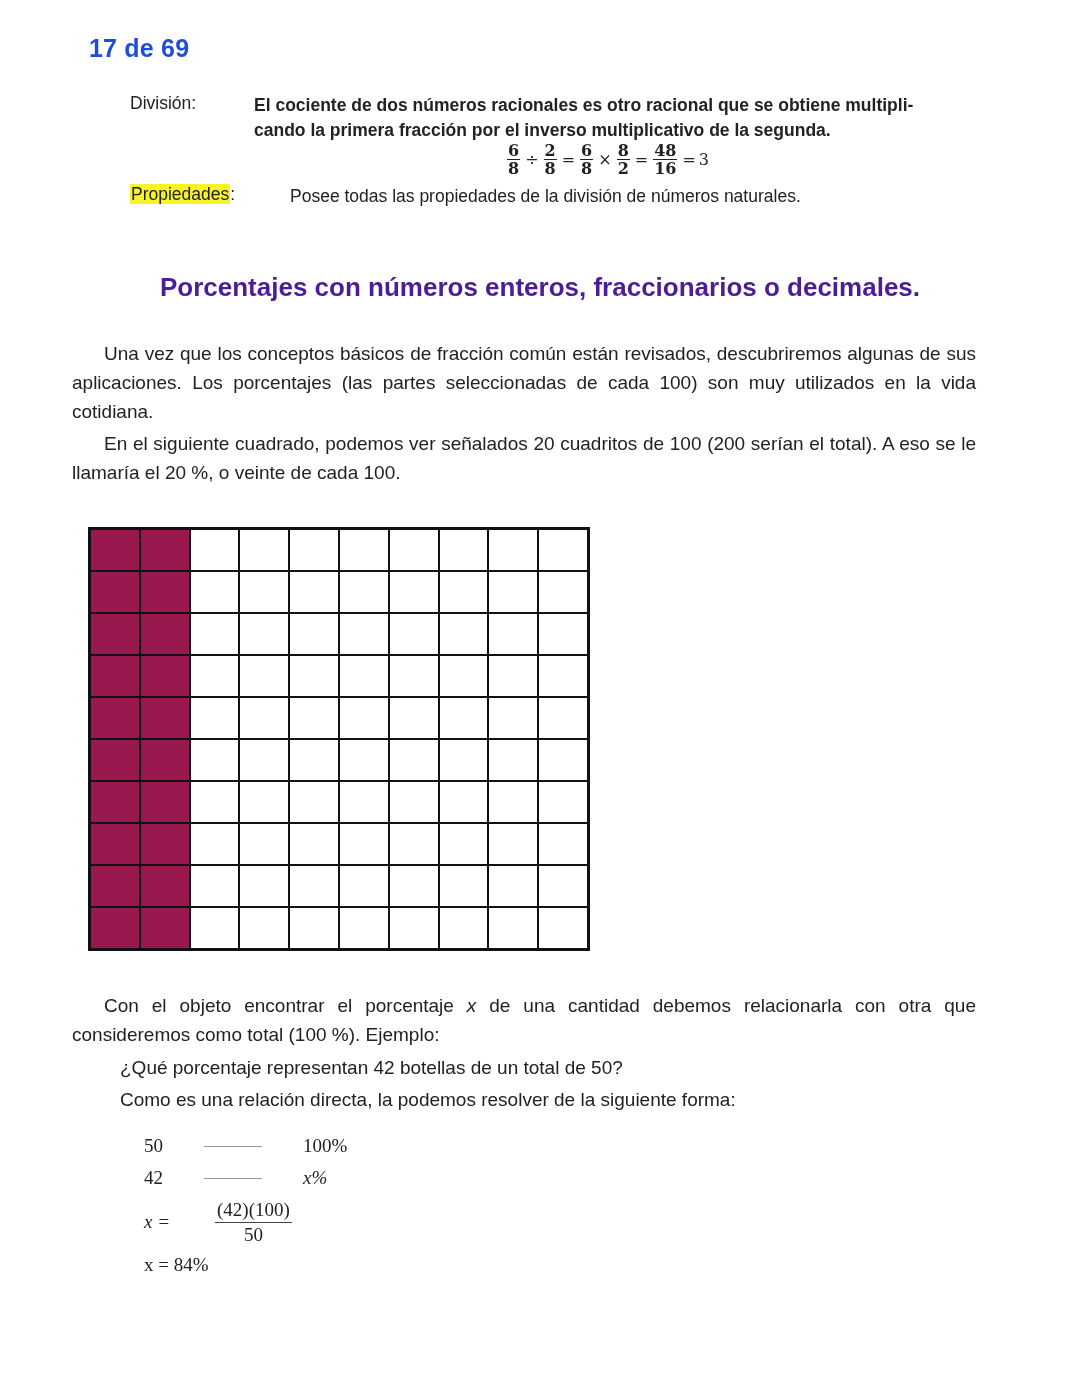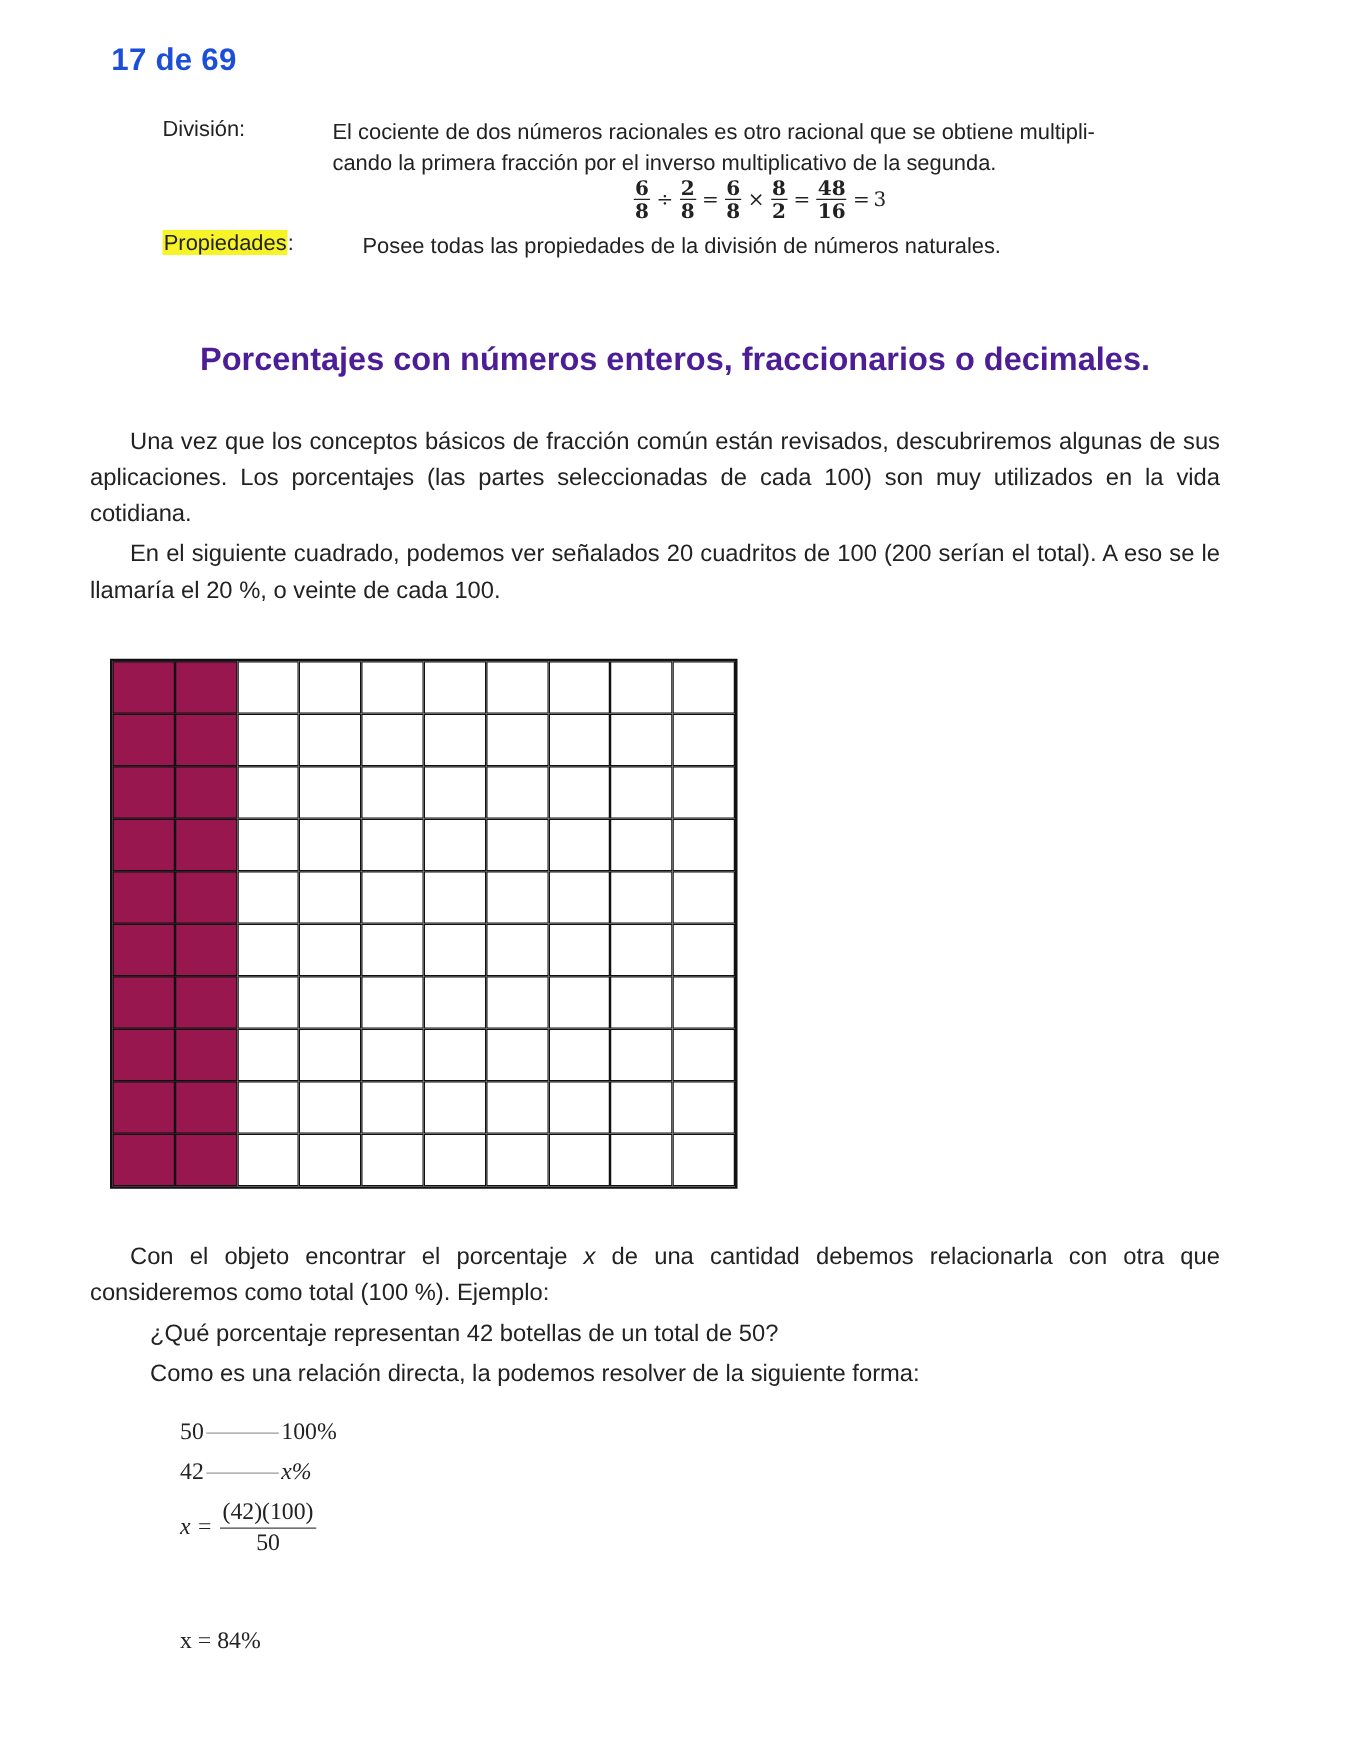--- a/index.html
+++ b/index.html
@@ -17,33 +17,33 @@
   .op { margin:0 3px; }
   .section-title { left:0; width:1080px; top:272px; text-align:center; font-size:26px; font-weight:bold; color:#4c1d95; }
   .para { left:72px; width:904px; font-size:19px; line-height:29px; color:#222; text-align:justify; }
   .indent { text-indent:32px; }
   .grid { left:88px; top:527px; width:502px; height:424px; display:grid;
           grid-template-columns:repeat(10, 1fr); grid-template-rows:repeat(10, 1fr);
           border:2px solid #111; box-sizing:border-box; }
   .cell { border:1px solid #111; box-sizing:border-box; background:#fff; }
   .cell.filled { background:#98174e; }
   .eq { font-family:"Liberation Serif", "DejaVu Serif", serif; font-size:19px; color:#222; }
-  .proportion-row { display:flex; align-items:center; }
+  .proportion-row { display:flex; align-items:center;gap:39px; }
   .dash-line { display:inline-block; height:1px; background:#9a9a9a; width:58px; margin:0 2px; }
   .italic { font-style:italic; }
   .eq-frac { display:inline-flex; flex-direction:column; align-items:center; line-height:24px; }
   .eq-frac .num { border-bottom:1px solid #444; padding:0 2px; }
 </style>
 </head>
 <body>
 
 <div class="abs page-counter">17 de 69</div>
 
 <div class="abs def-label" style="left:130px; top:93px;">División:</div>
-<div class="abs def-text" style="left:266px; top:93px; width:680px;">
+<div class="abs def-text" style="left:254px; top:93px; width:680px;font-weight:bold;">
   <div>El cociente de dos números racionales es otro racional que se obtiene multipli-</div>
   <div>cando la primera fracción por el inverso multiplicativo de la segunda.</div>
 </div>
 
 <div class="abs math-row" style="left:505px; top:142px;">
   <span class="frac">
       <span class="num">6</span>
       <span class="den">8</span>
     </span>
   <span class="op">÷</span>
@@ -198,14 +198,14 @@
       <span class="dash-line"></span>
       <span class="italic">x%</span>
   </div>
   <div class="proportion-row" style="height:56px;">
     <span class="italic" style="margin-right:6px;">x =</span>
     <span class="eq-frac">
         <span class="num">(42)(100)</span>
         <span class="den">50</span>
       </span>
   </div>
-  <div class="proportion-row" style="height:30px;margin-top:48px;">x = 84%</div>
+  <div class="proportion-row" style="height:30px;">x = 84%</div>
 </div>
 
 </body></html>

